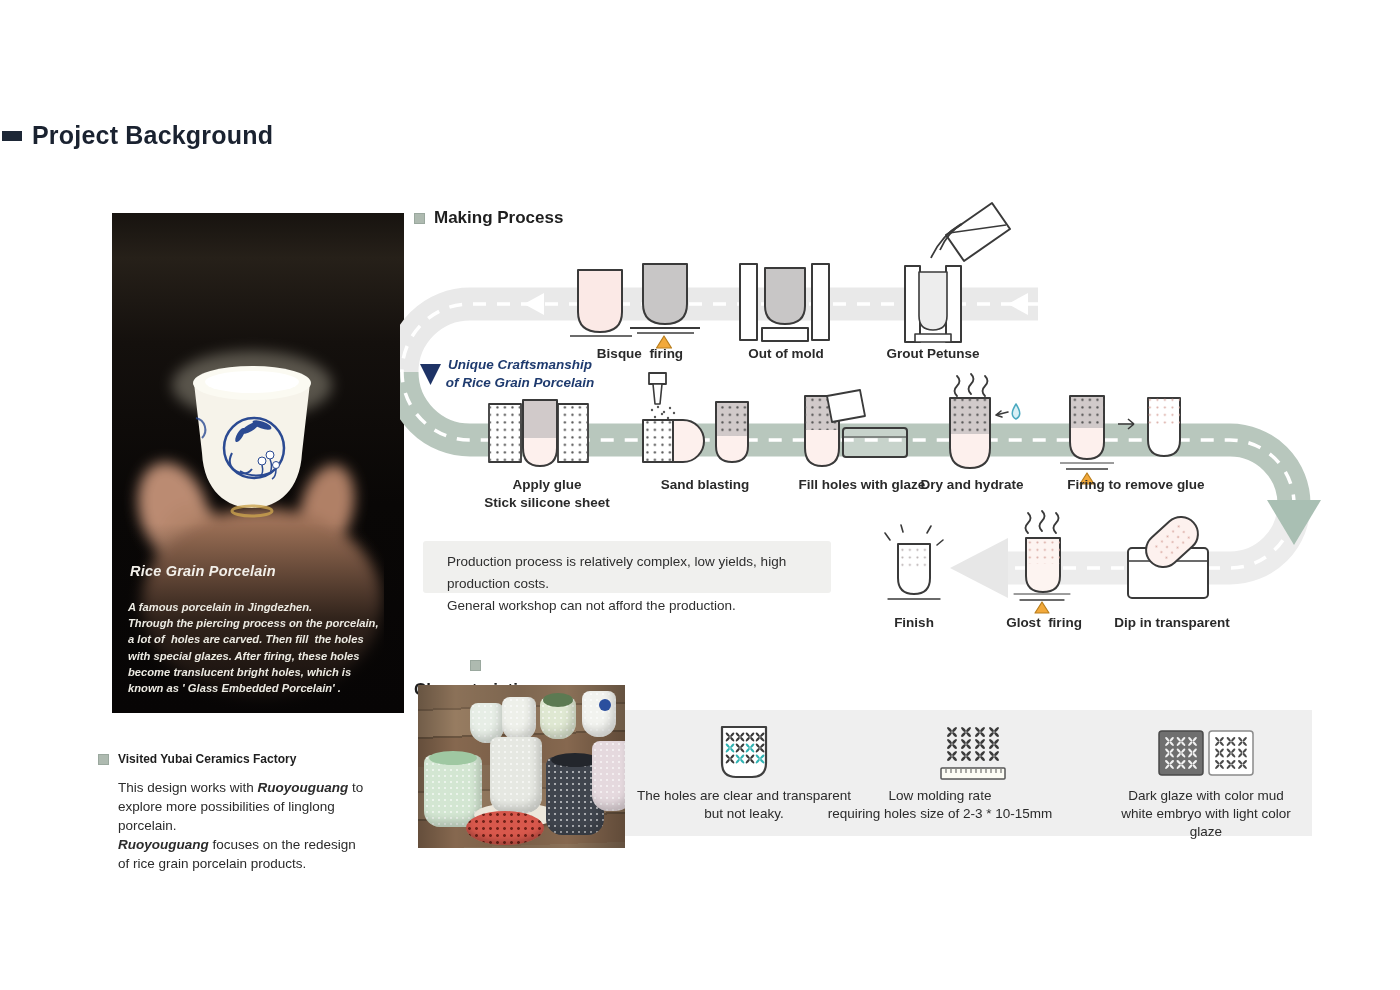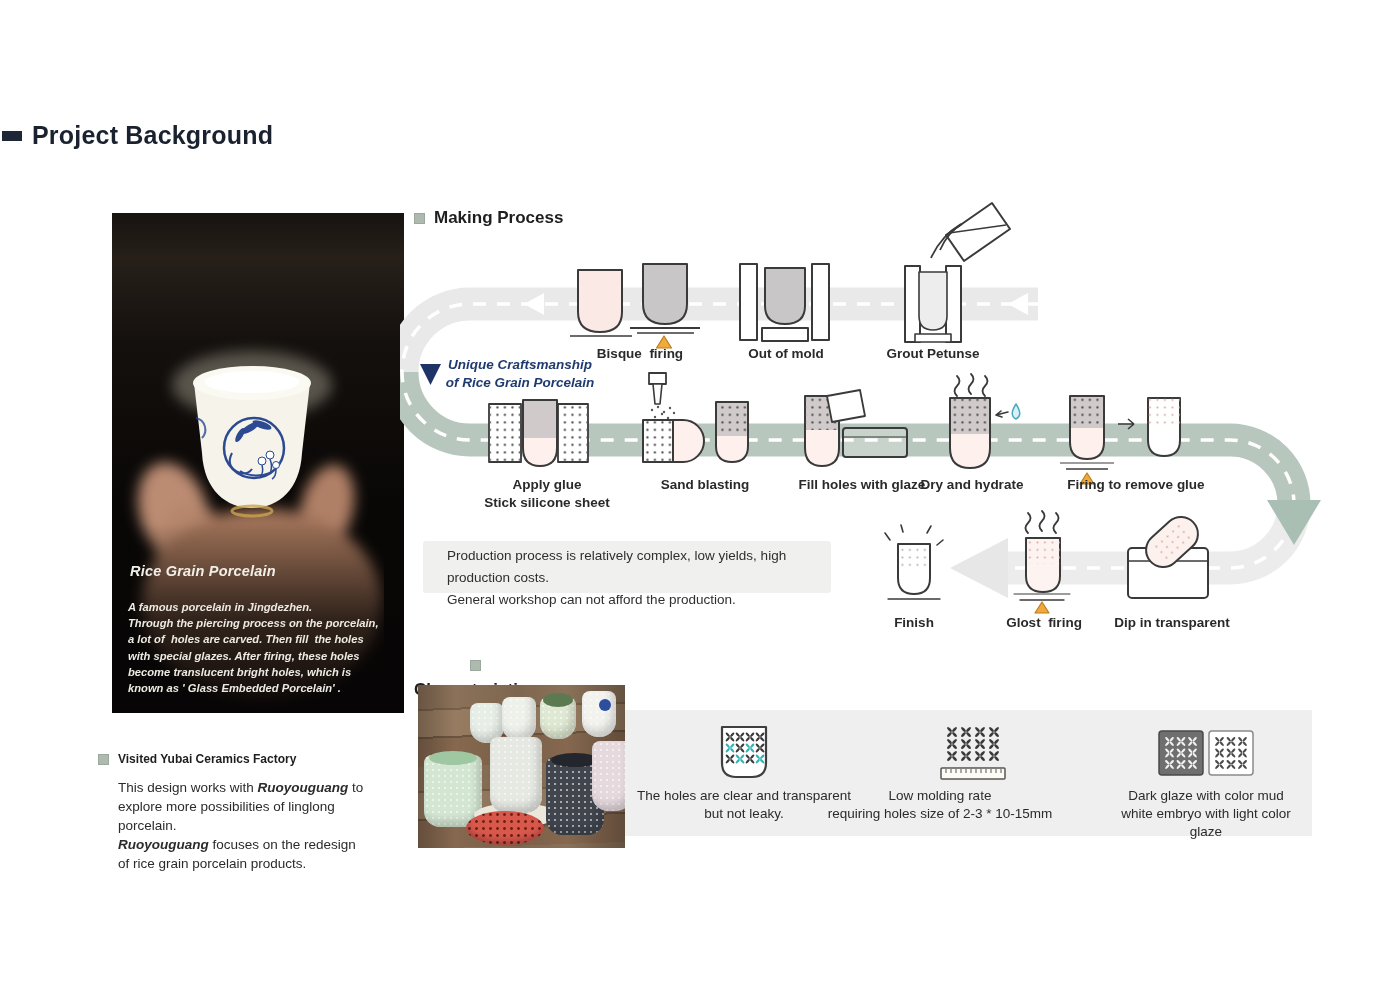--- a/index.html
+++ b/index.html
@@ -30,21 +30,21 @@
   .factory-p .em{font-style:italic;font-weight:bold;}
 
   
   .diagram{position:absolute;left:400px;top:190px;}
   .lbl{position:absolute;transform:translateX(-50%);font-size:13.5px;font-weight:bold;
        color:#2a2a2a;text-align:center;white-space:pre-wrap;line-height:1.32;}
   .roadnote{position:absolute;left:520px;top:356px;transform:translateX(-50%);
             font-size:13.5px;font-weight:bold;font-style:italic;color:#1e3a6e;
             text-align:center;white-space:pre-wrap;line-height:1.3;}
   .notebox{position:absolute;left:423px;top:541px;width:408px;height:52px;background:#f0f0ee;
-           border-radius:3px;box-sizing:border-box;padding:4px 0 0 24px;
+           border-radius:3px;box-sizing:border-box;padding:10px 0 0 24px;
            font-size:13.5px;line-height:1.62;color:#2e2e2e;white-space:pre-wrap;}
 
   
   .charpanel{position:absolute;left:625px;top:710px;width:687px;height:126px;background:#efefef;}
   .char-lbl{position:absolute;transform:translateX(-50%);font-size:13.5px;color:#2b2b2b;
             text-align:center;white-space:pre-wrap;line-height:1.32;}
   .char-icon{position:absolute;transform:translateX(-50%);}
 
   
   .wood{position:absolute;left:418px;top:685px;width:207px;height:163px;overflow:hidden;

